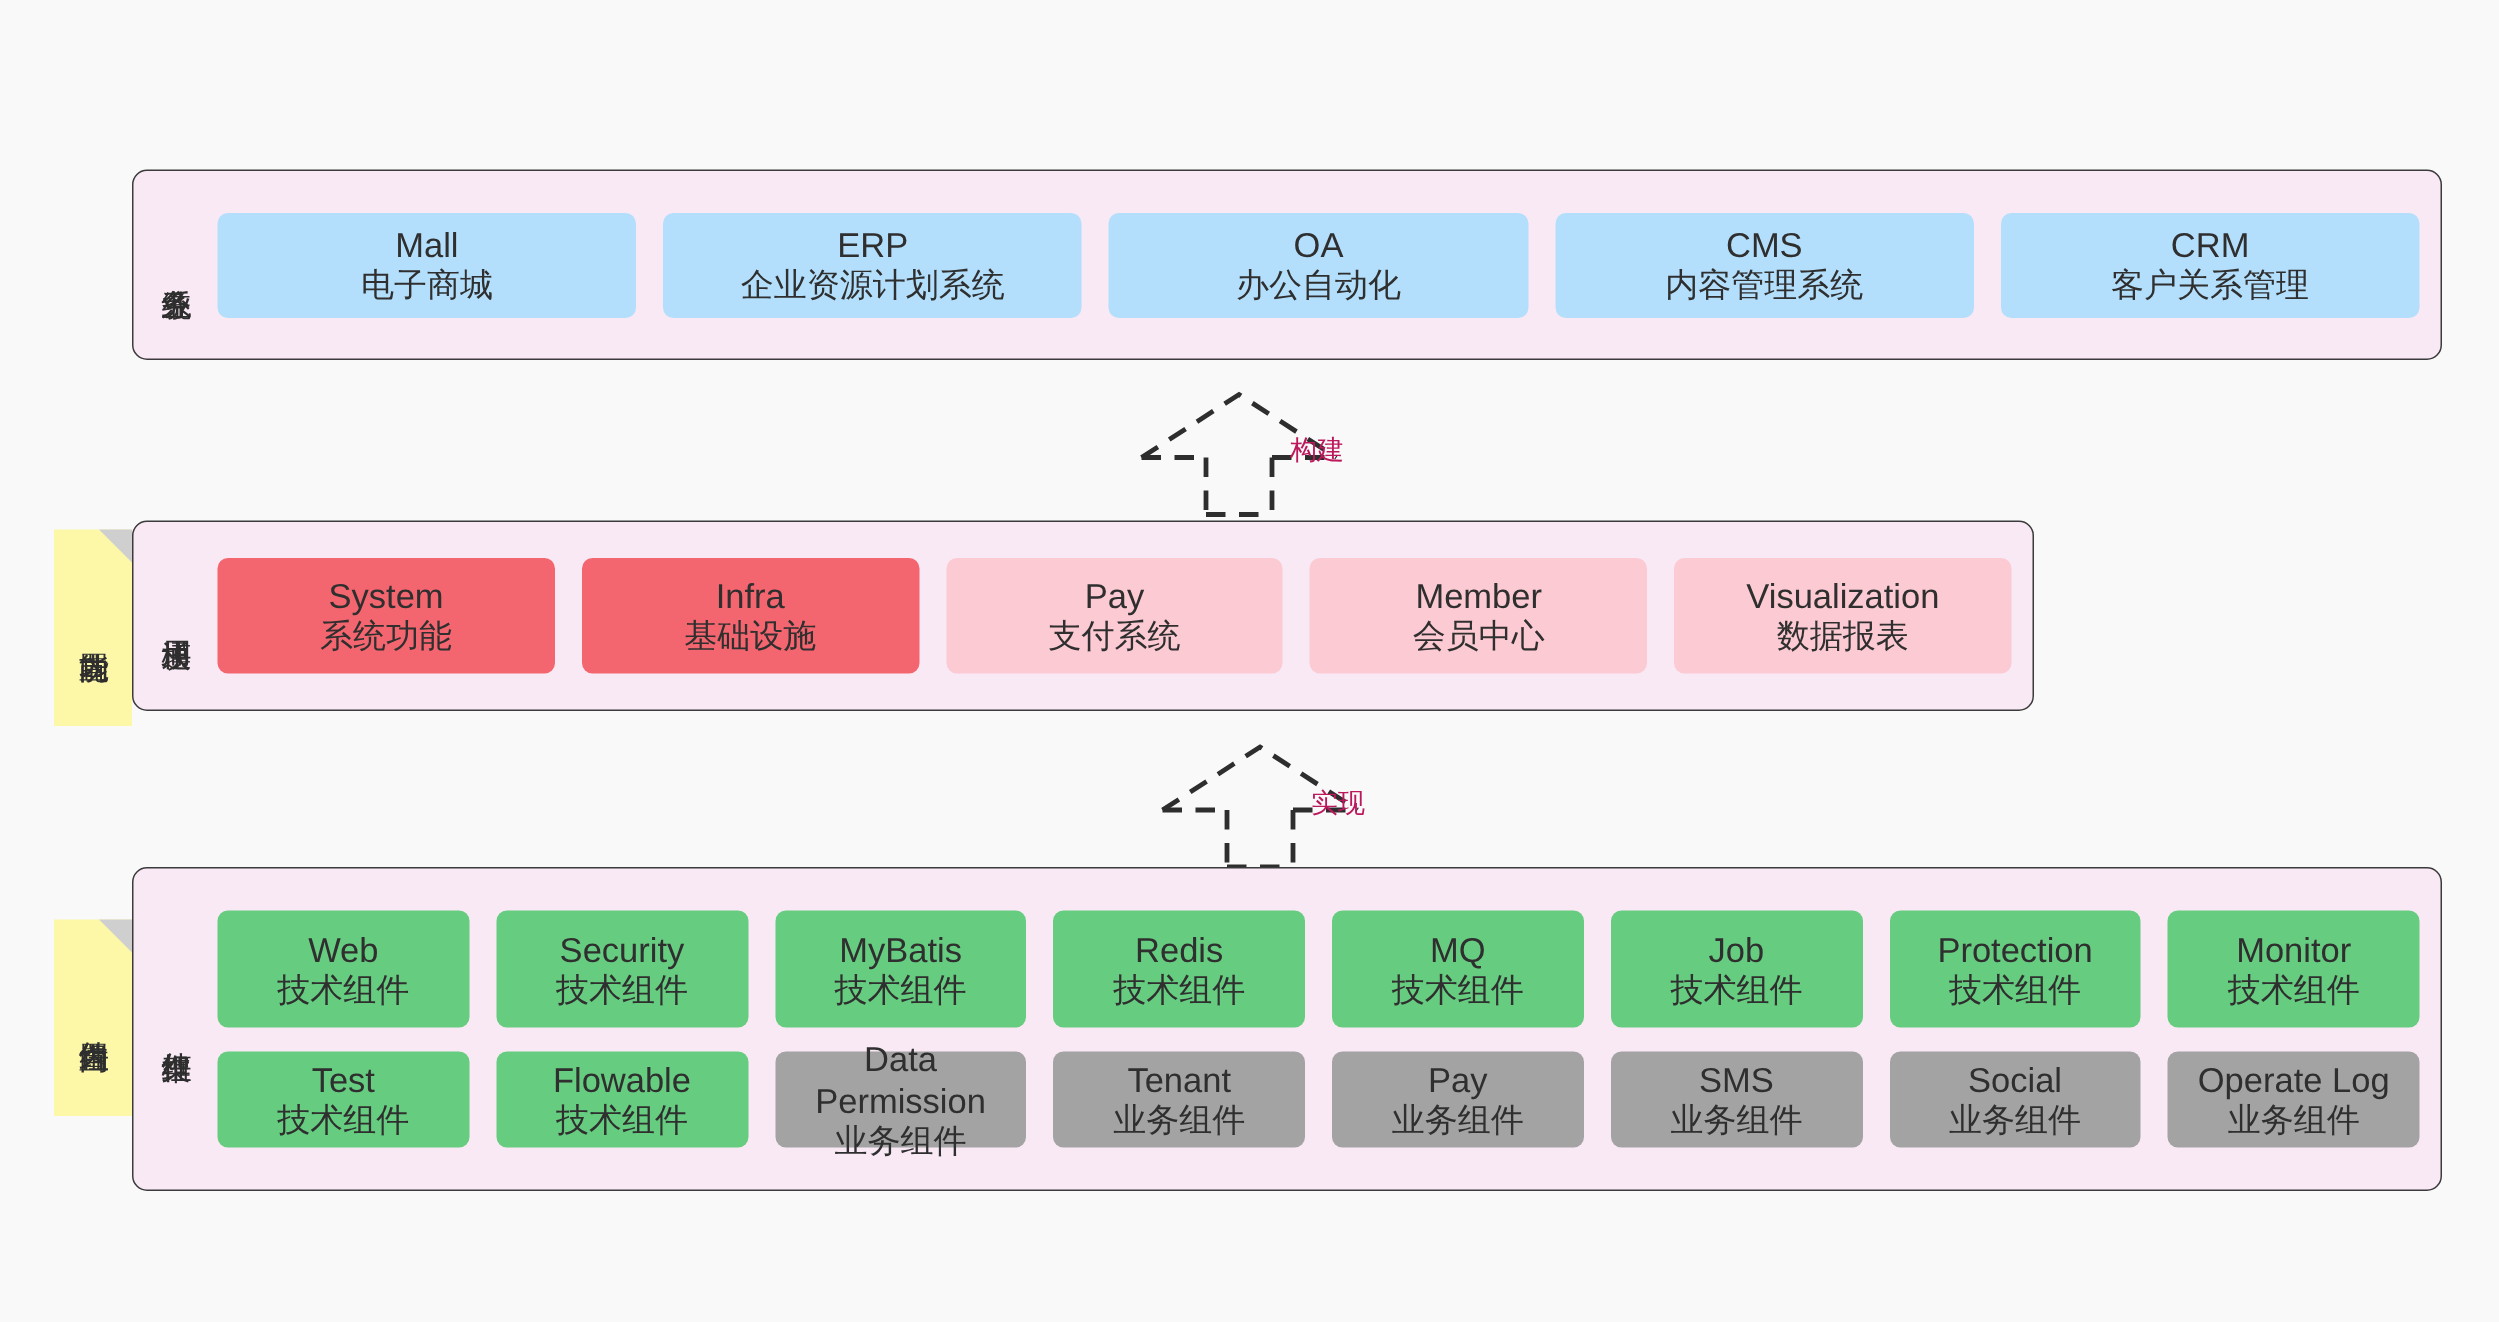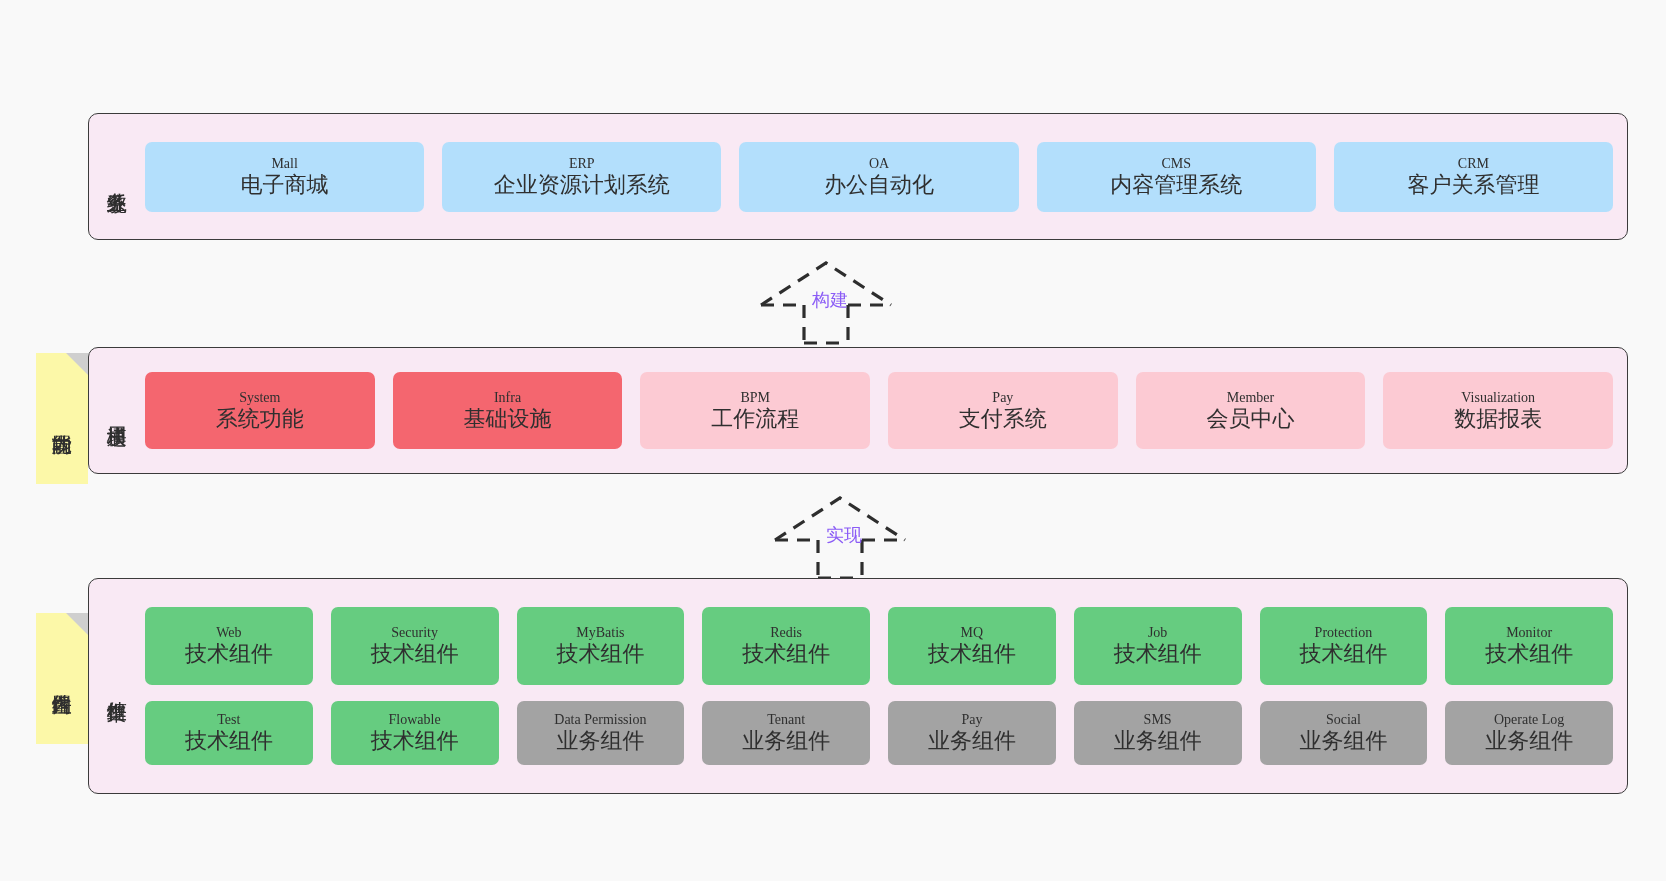--- a/index.html
+++ b/index.html
@@ -63,21 +63,21 @@
     display: flex;
     flex-direction: column;
     align-items: center;
     justify-content: center;
     text-align: center;
     color: #2f2f2f;
     line-height: 1.22;
     padding: 4px 6px;
     user-select: none;
   }
-  .card .t1 { font-size: 14px; font-family: Liberation Serif, serif; }
+  .card .t1 { font-size: 23px; }
   .card .t2 { font-size: 22px; }
 
   .c-blue        { background: #b3dffc; }
   .c-red         { background: #f4666f; }
   .c-pink        { background: #fccad3; }
   .c-green       { background: #66cc80; }
   .c-green-light { background: #a3a3a3; }
 
   
   .note {
@@ -106,24 +106,25 @@
   }
 
   
   .arrow-wrap {
     position: absolute;
     user-select: none;
   }
   .arrow-label {
     position: absolute;
     font-size: 18px;
-    color: #8b5cf6;
+    color: #be185d;
     background: transparent;
     white-space: nowrap;
     line-height: 1;
+    margin-left: 48px;
   }
 </style>
 </head>
 <body>
 
 <div id="canvas">
 
   <div class="layer" id="layer-0" style="left:88px; top:113px; width:1540px; height:127px;">
     <div class="layer-title">业务系统</div>
     <div class="layer-body">
@@ -161,35 +162,31 @@
       <path d="M 5 50 L 48 50 M 92 50 L 135 50" fill="none" stroke="#2e2e2e" stroke-width="3.2" stroke-dasharray="13 9"></path>
     </svg>
     <span class="arrow-label" style="left:56px; top:36px;">构建</span>
   </div>
 
   <div class="note" style="left:36px; top:353px; width:52px; height:131px;">
     <span class="fold"></span>
     <span>内置功能</span>
   </div>
 
-  <div class="layer" id="layer-1" style="left:88px; top:347px; width:1540px; height:127px;">
+  <div class="layer" id="layer-1" style="left:88px; top:347px; width:1268px; height:127px;">
     <div class="layer-title">通用模块</div>
     <div class="layer-body">
       <div class="row" style="height:77px;">
         <div class="card c-red">
           <span class="t1">System</span>
           <span class="t2">系统功能</span>
         </div>
         <div class="card c-red">
           <span class="t1">Infra</span>
           <span class="t2">基础设施</span>
-        </div>
-        <div class="card c-pink">
-          <span class="t1">BPM</span>
-          <span class="t2">工作流程</span>
         </div>
         <div class="card c-pink">
           <span class="t1">Pay</span>
           <span class="t2">支付系统</span>
         </div>
         <div class="card c-pink">
           <span class="t1">Member</span>
           <span class="t2">会员中心</span>
         </div>
         <div class="card c-pink">

